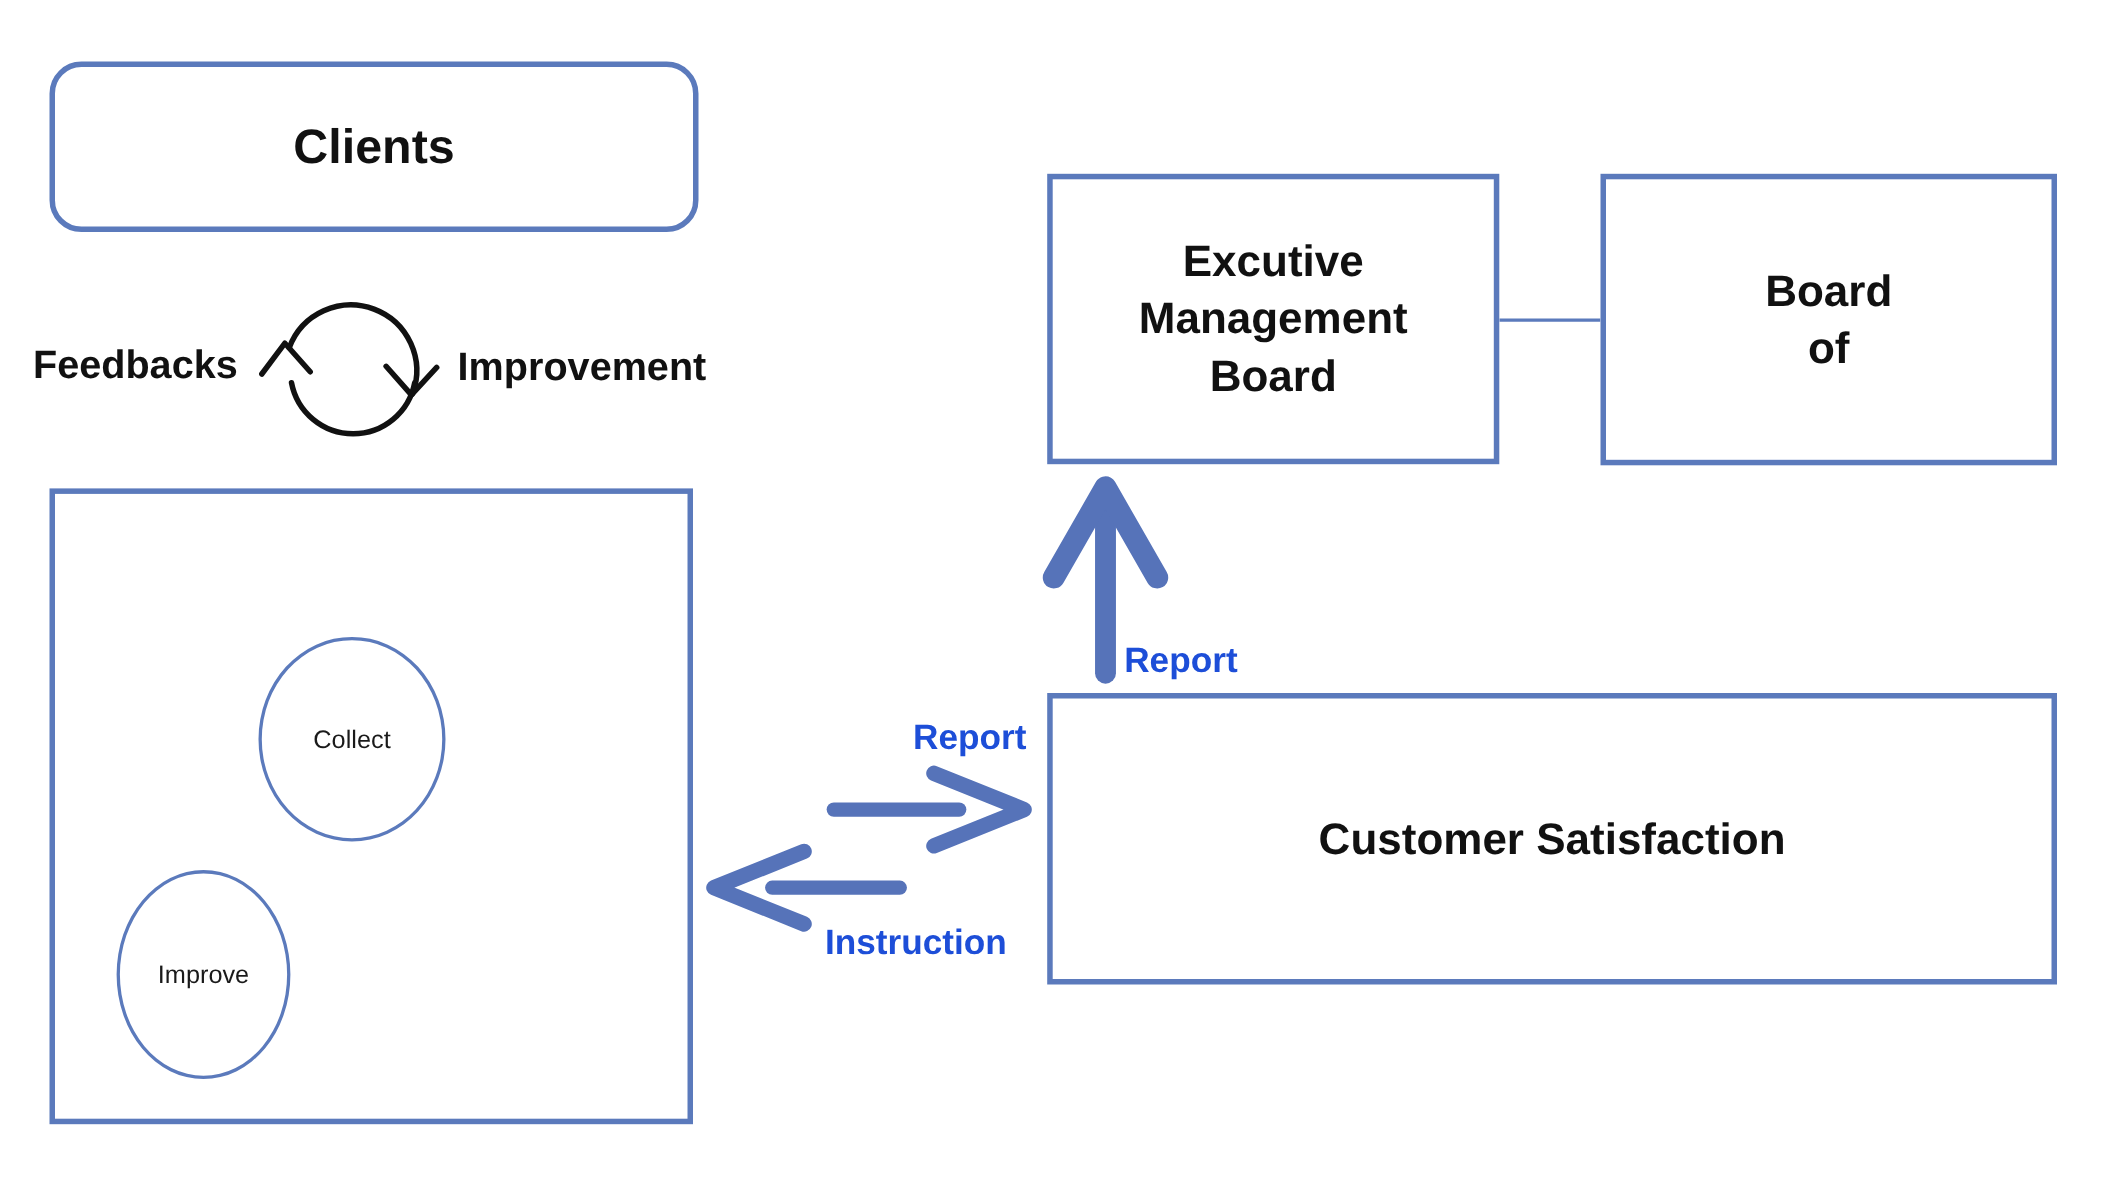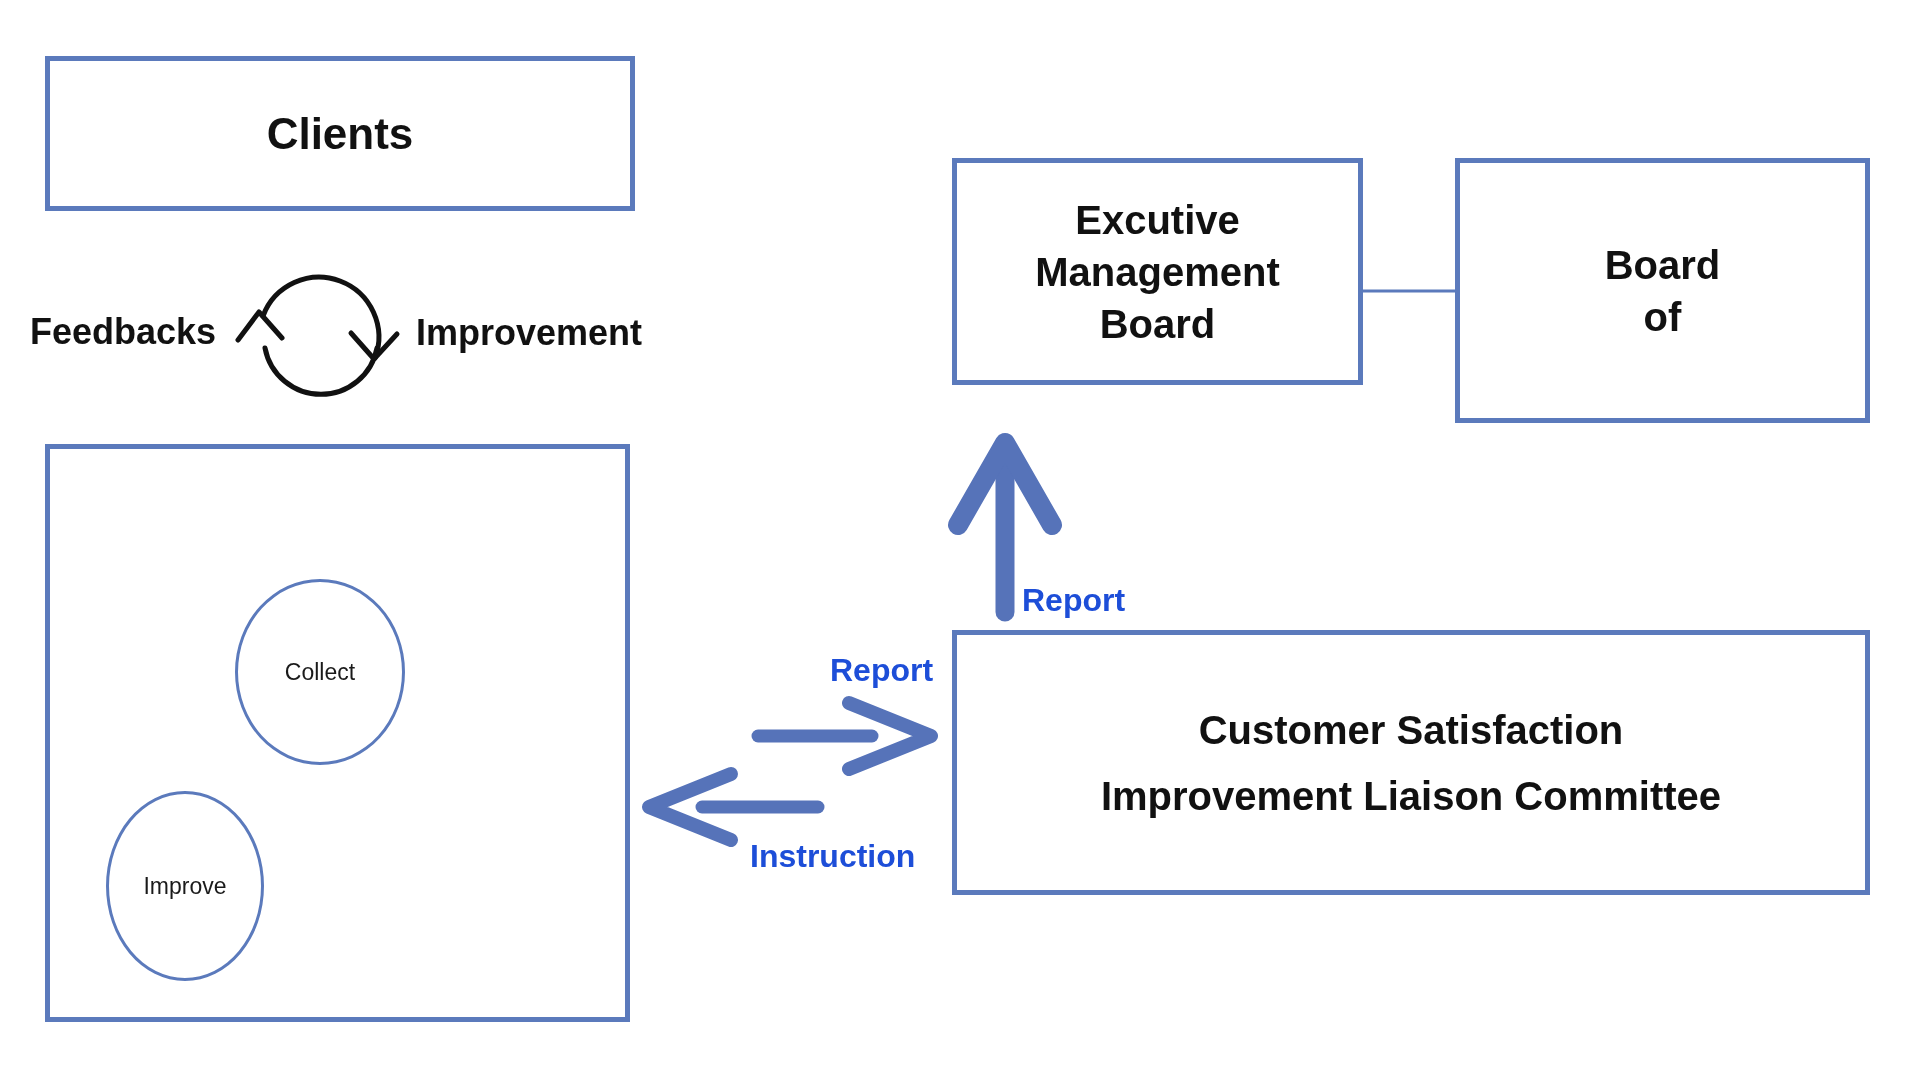--- a/index.html
+++ b/index.html
@@ -6,36 +6,36 @@
   .canvas{
     position:relative;width:1920px;height:1080px;background:#ffffff;overflow:hidden;
     font-family:"Liberation Sans","DejaVu Sans",sans-serif;color:#111;
   }
   .box{
     position:absolute;border:5px solid #5b7abc;background:#ffffff;
     display:flex;align-items:center;justify-content:center;text-align:center;
     box-sizing:border-box;
   }
   .box-label{font-weight:700;color:#111;line-height:1.3;}
-  .clients-box{left:45px;top:56px;width:590px;height:155px;}
+  .clients-box{left:45px;top:56px;width:590px;height:155px;border-radius:29px;}
   .clients-box .box-label{font-size:44px;}
   .dept-box{left:45px;top:444px;width:585px;height:578px;}
   .dept-title{
     position:absolute;left:45px;top:484px;width:585px;text-align:center;
     font-size:42px;font-weight:700;color:#111;
   }
   .circle{
     position:absolute;border:3px solid #5b7abc;border-radius:50%;background:#fff;
     display:flex;align-items:center;justify-content:center;text-align:center;
     box-sizing:border-box;font-size:23px;font-weight:400;color:#1a1a1a;
   }
   .circle-collect{left:235px;top:579px;width:170px;height:186px;}
   .circle-improve{left:106px;top:791px;width:158px;height:190px;}
   .circle-analyze{left:404px;top:791px;width:158px;height:190px;}
-  .emb-box{left:952px;top:158px;width:411px;height:227px;}
+  .emb-box{left:952px;top:158px;width:411px;height:264px;}
   .bod-box{left:1455px;top:158px;width:415px;height:265px;}
   .org-lines{font-size:40px;font-weight:700;line-height:52px;}
   .committee-box{left:952px;top:630px;width:918px;height:265px;justify-content:center;}
   .committee-box .org-lines{line-height:66px;}
   .side-label{position:absolute;font-size:36px;font-weight:700;color:#111;}
   .feedbacks-label{left:30px;top:311px;}
   .improvement-label{left:416px;top:312px;}
   .flow-label{position:absolute;font-size:32px;font-weight:700;color:#1d4ed8;}
   .report-up-label{left:1022px;top:582px;}
   .report-right-label{left:830px;top:652px;}
@@ -113,21 +113,20 @@
   <div class="box bod-box">
     <div class="org-lines">
       <div>Board</div>
       <div>of</div>
     </div>
   </div>
 
   <div class="box committee-box">
     <div class="org-lines">
       <div>Customer Satisfaction</div>
-      <div>Improvement Liaison Committee</div>
     </div>
   </div>
 
   <div class="flow-label report-up-label">Report</div>
   <div class="flow-label report-right-label">Report</div>
   <div class="flow-label instruction-label">Instruction</div>
 
 </div>
 
 </body></html>

